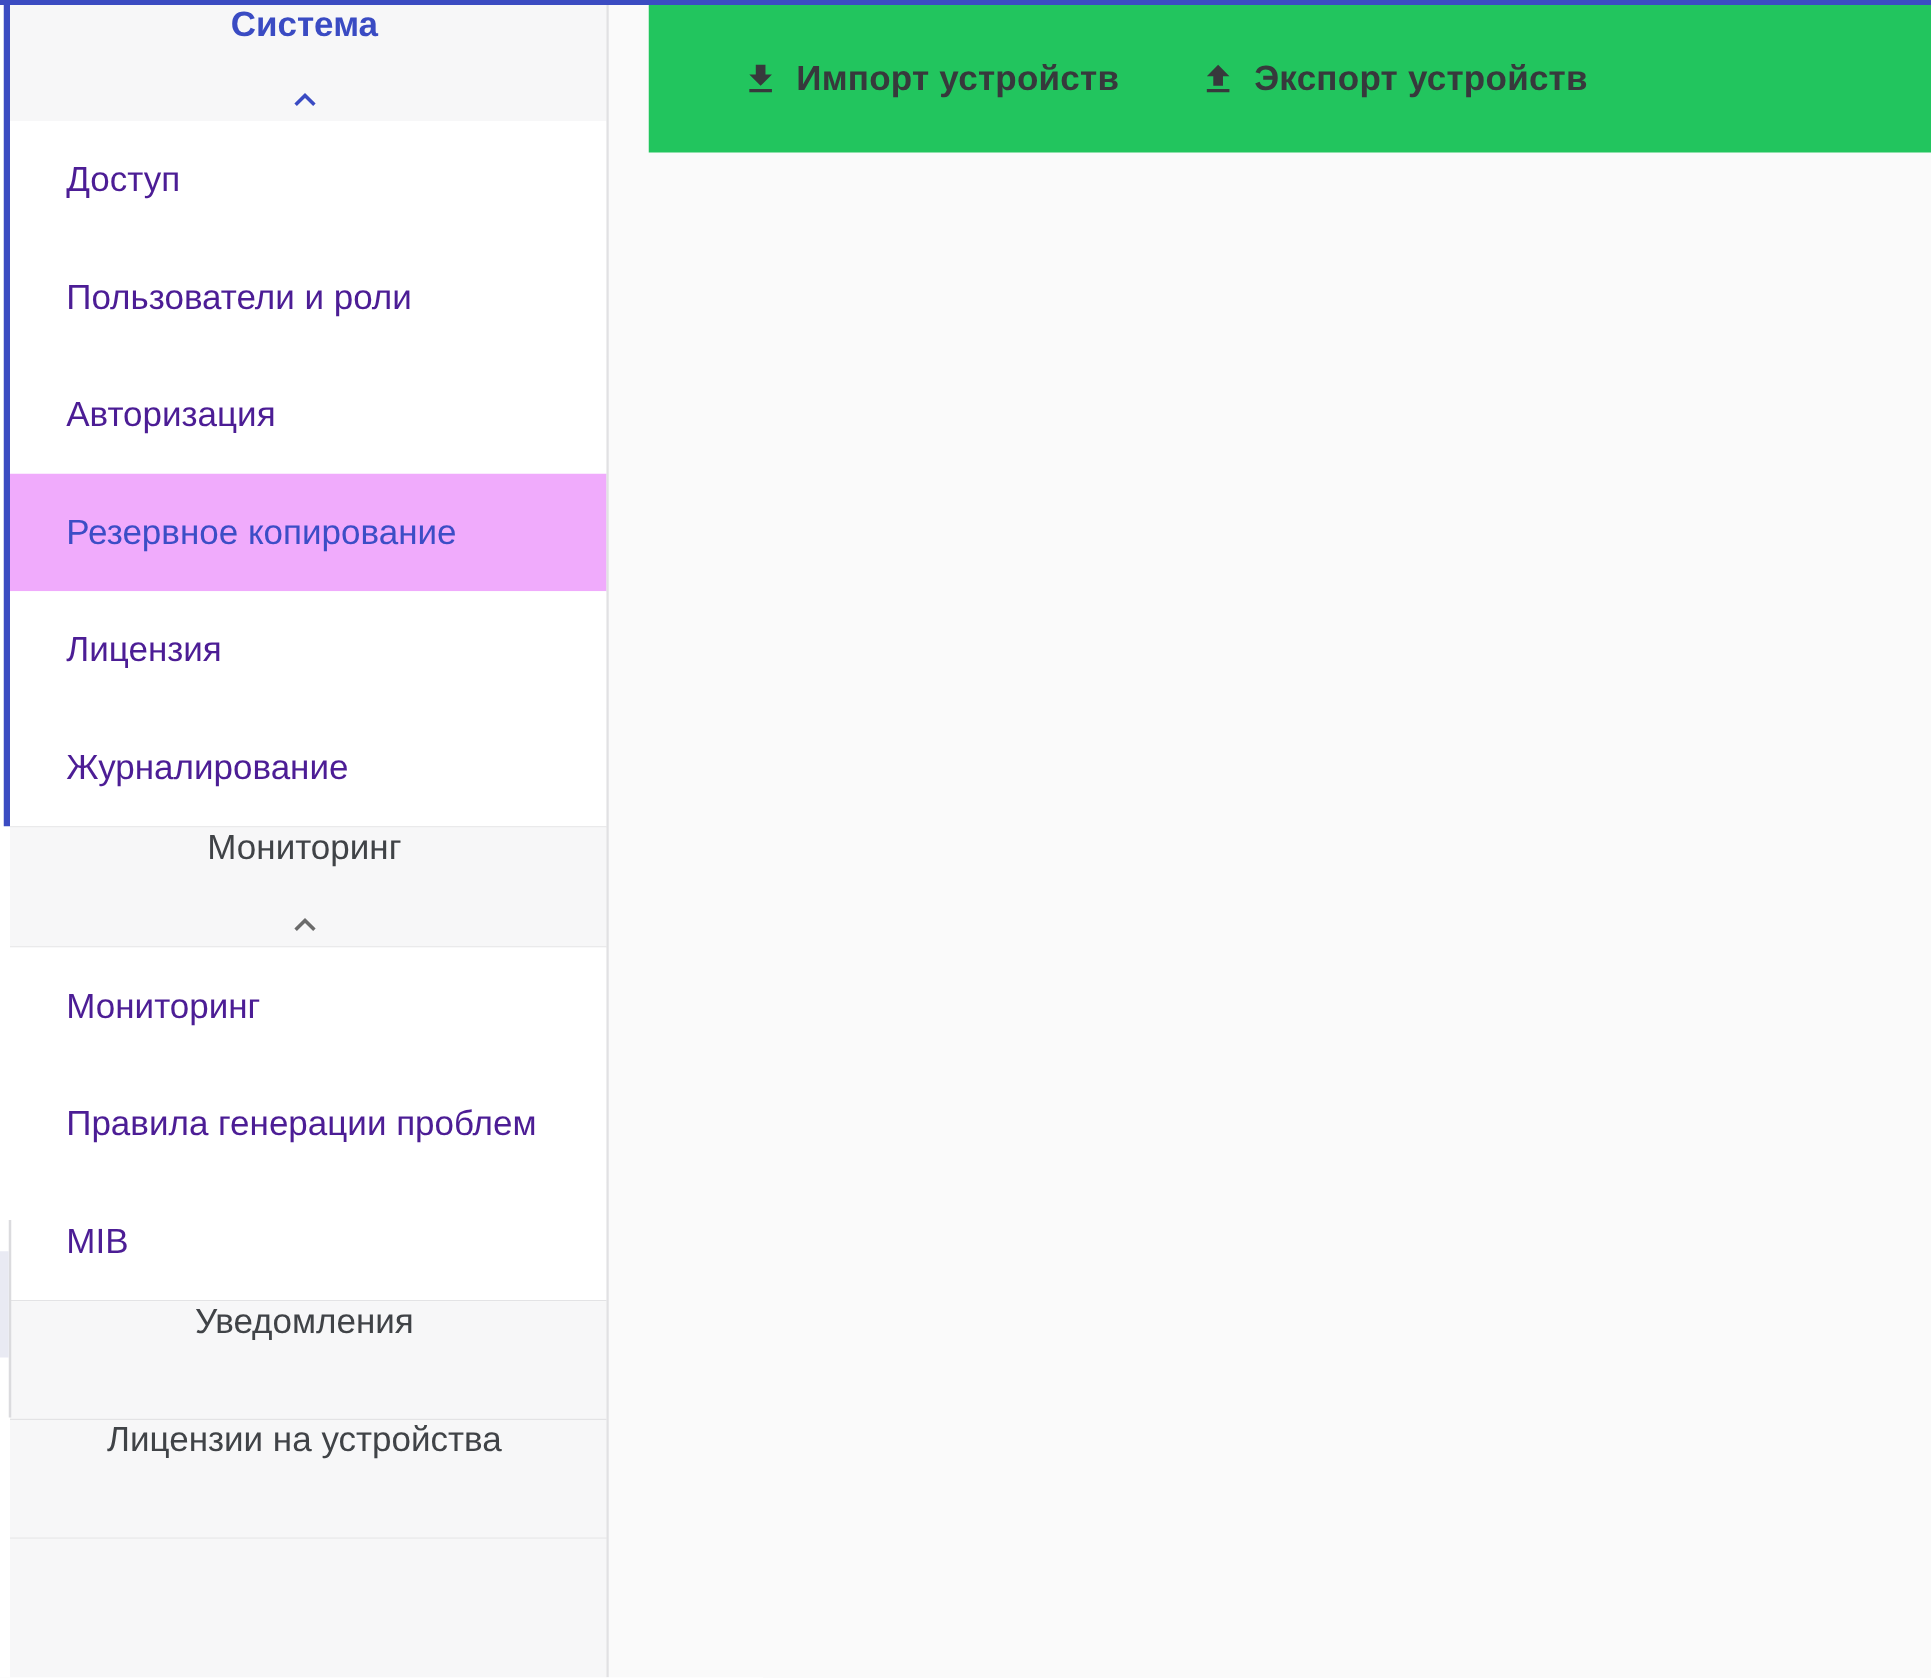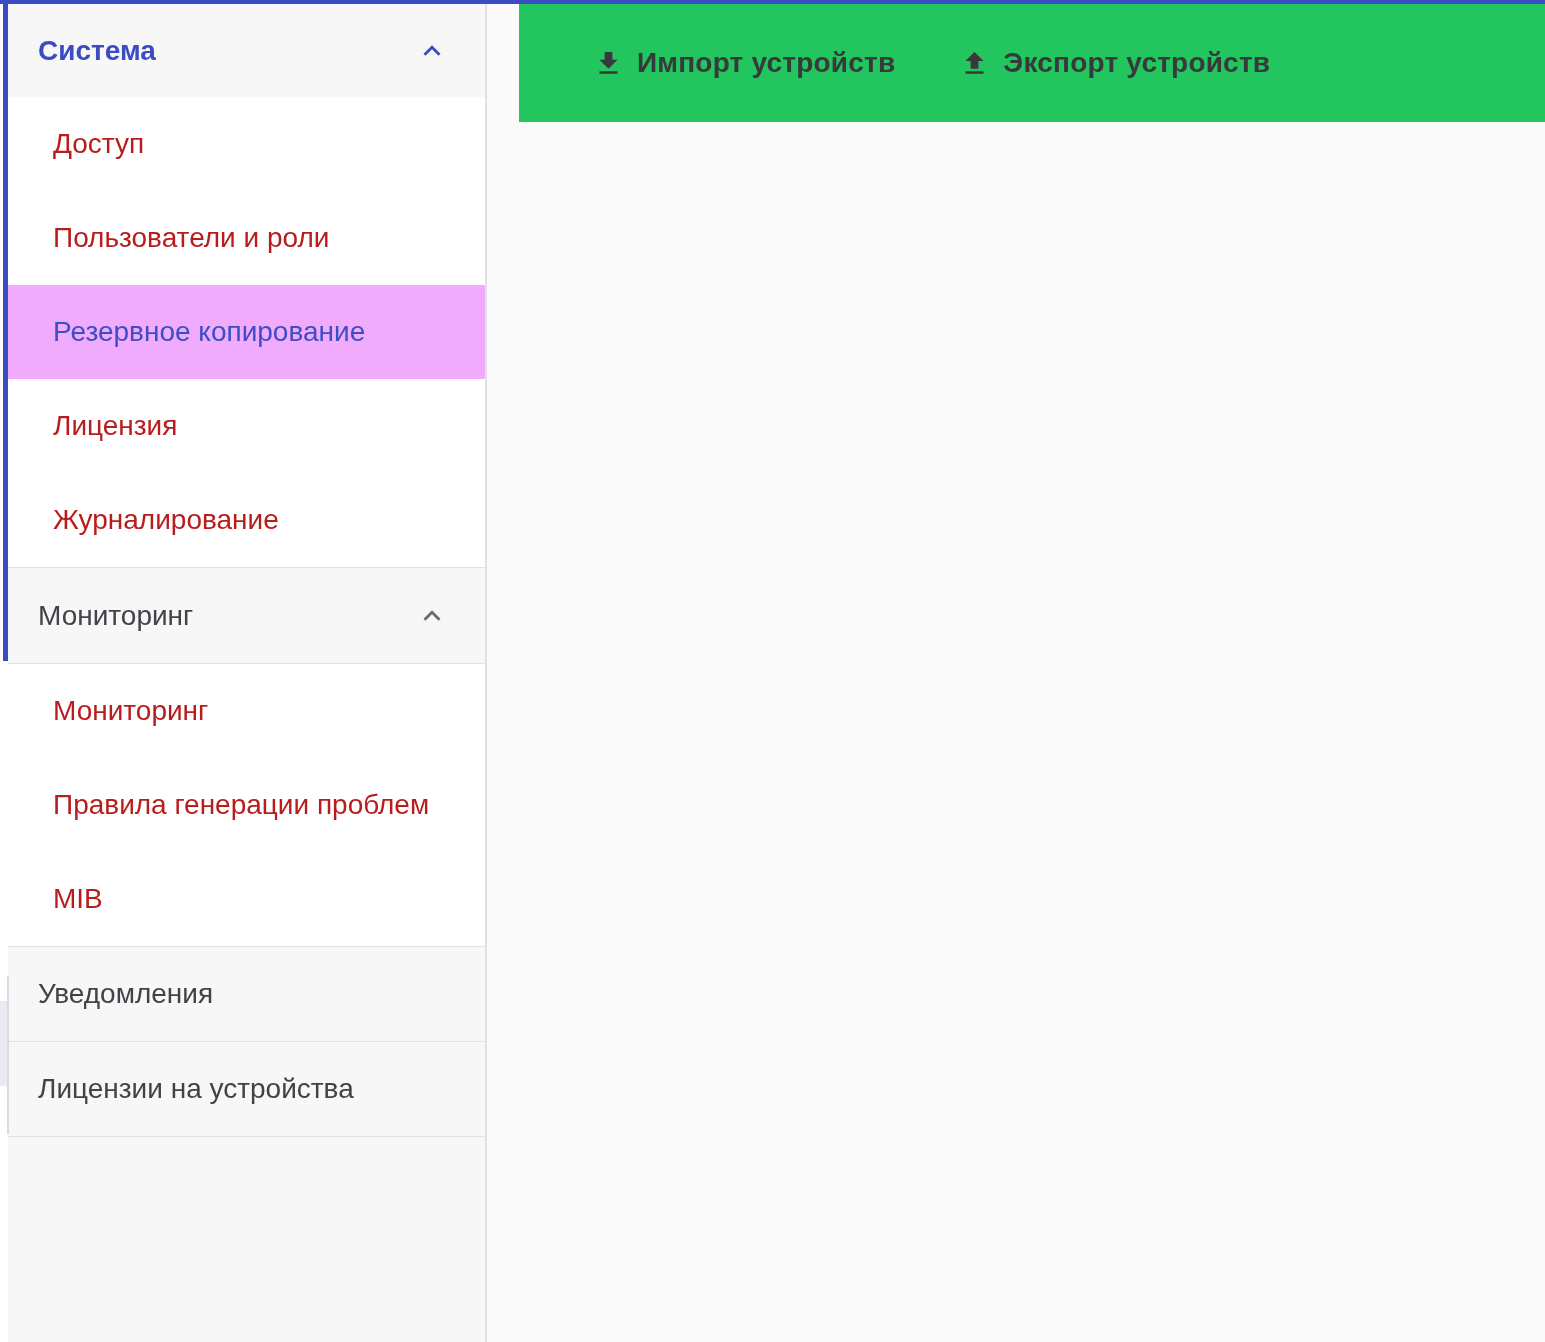--- a/index.html
+++ b/index.html
@@ -13,27 +13,27 @@
 
   
   .sidebar{
     position:absolute;top:4px;left:0;bottom:0;width:487px;
     background:#ffffff;box-sizing:border-box;border-right:2px solid #E1E1E3;
   }
   .rows{margin-left:8px;display:flex;flex-direction:column;height:100%;}
   .row{display:flex;align-items:center;flex:none;box-sizing:border-box;}
   .group-header{
     background:#F7F7F8;justify-content:space-between;
-    padding:0 36px 0 30px;font-size:28px;color:#404347;
+    padding:0 36px 0 30px;font-size:28px;color:#404347;flex-direction:column;
   }
   .gh1{height:93px;}
   .gh2{height:95px;align-items:center;}
   .gh3,.gh4{height:94px;}
   .accent-text{color:#3A4BC3;font-weight:bold;}
-  .item{height:94px;background:#ffffff;padding-left:45px;font-size:28px;color:#b91c1c;cursor:pointer;}
+  .item{height:94px;background:#ffffff;padding-left:45px;font-size:28px;color:#4c1d95;cursor:pointer;}
   .item.selected{background:#f0abfc;color:#3C4DC6;}
   .divider{height:1px;background:#E3E3E5;flex:none;}
   .filler{flex:1;background:#F7F7F8;}
   .chev{width:34px;height:34px;flex:none;}
   .chev.blue{fill:#3A4BC3;}
   .chev.gray{fill:#6B6B6B;}
 
   
   .group-accent-bar{position:absolute;left:3px;top:0;width:5px;height:657px;background:#3B4CC2;z-index:3;}
   .gutter-hairline{position:absolute;left:7px;top:972px;width:2px;height:158px;background:#DBDBDE;z-index:1;}
@@ -67,20 +67,21 @@
 
       <div class="row group-header gh1">
         <span class="accent-text">Система</span>
         <svg class="chev blue" viewBox="0 0 24 24">
           <path d="M12 8l-6 6 1.41 1.41L12 10.83l4.59 4.58L18 14z"></path>
         </svg>
       </div>
 
       <div class="row item">Доступ</div>
       <div class="row item">Пользователи и роли</div>
+      <div class="row item">Авторизация</div>
       <div class="row item selected">Резервное копирование</div>
       <div class="row item">Лицензия</div>
       <div class="row item">Журналирование</div>
 
       <div class="divider"></div>
 
       <div class="row group-header gh2">
         <span>Мониторинг</span>
         <svg class="chev gray" viewBox="0 0 24 24">
           <path d="M12 8l-6 6 1.41 1.41L12 10.83l4.59 4.58L18 14z"></path>

